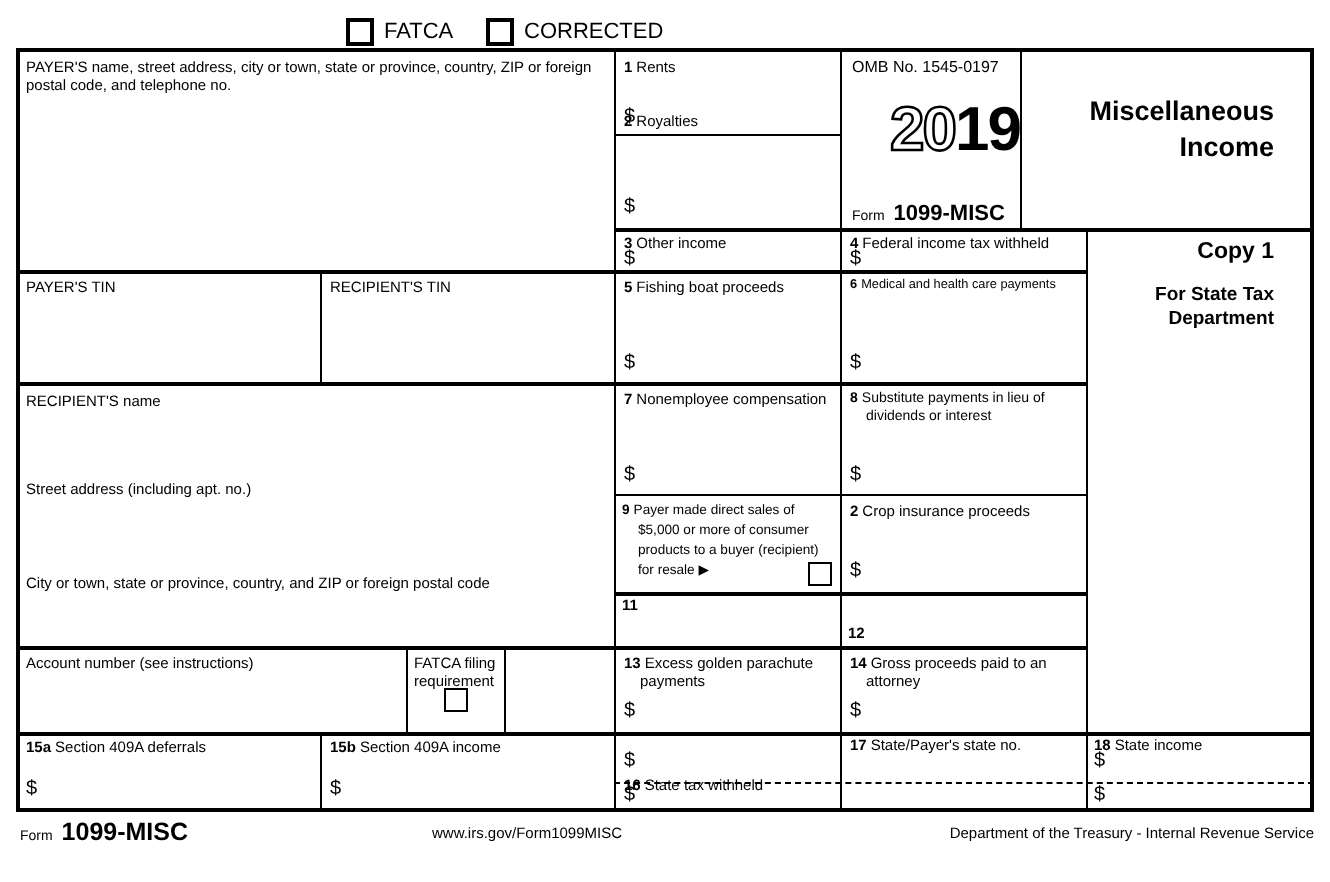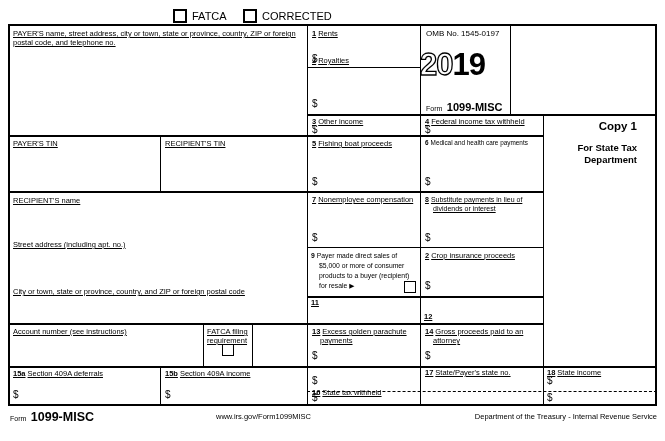--- a/index.html
+++ b/index.html
@@ -1,21 +1,21 @@
 <!DOCTYPE html>
 <html><head>
 <meta charset="utf-8">
 <style>
   html,body{margin:0;padding:0;background:#fff;}
   .form{position:relative;width:665px;height:441px;background:#ffffff;
         font-family:"Liberation Sans","DejaVu Sans",sans-serif;color:#000;overflow:hidden;}
   .hl,.vl{position:absolute;background:#000;}
   .dash{position:absolute;border-top:1px dashed #000;height:0;background:none;}
   .t{position:absolute;white-space:nowrap;}
-  .lab{font-size:7.5px;line-height:9px;text-decoration:underline;}
+  .lab{font-size:7.5px;line-height:9px;}
   .wrap{white-space:normal;}
   .num{font-weight:bold;margin-right:2px;}
   .hang{white-space:normal;padding-left:8px;text-indent:-8px;}
   .dollar{font-size:10px;line-height:10px;}
   .cb{position:absolute;border:2px solid #000;background:#fff;box-sizing:border-box;}
   .cbs{position:absolute;border:1.5px solid #000;background:#fff;box-sizing:border-box;}
   .cklabel{font-size:11px;line-height:14px;}
   .outline{color:#fff;-webkit-text-stroke:1.3px #000;}
   .year{font-size:31px;font-weight:bold;letter-spacing:-1px;line-height:31px;}
   .rt{text-align:right;}
@@ -83,40 +83,44 @@
 
   <div class="t hang" style="left:311px;top:251px;width:92px;font-size:6.8px;line-height:10px"><span class="num">9</span><span>Payer made direct sales of $5,000 or more of consumer products to a buyer (recipient) for resale ▶</span></div>
   <div class="cbs" style="left:404px;top:281px;width:12px;height:12px"></div>
 
   <div class="t lab" style="left:311px;top:298px"><span class="num">11</span><span></span></div>
 
   <div class="t lab hang" style="left:312px;top:327px;width:95px"><span class="num">13</span><span>Excess golden parachute payments</span></div>
   <div class="t dollar" style="left:312px;top:351px">$</div>
 
   <div class="t" style="left:426px;top:29px;font-size:8px">OMB No. 1545-0197</div>
-  <div class="t year" style="left:420px;top:49px;width:90px;text-align:left"><span class="outline">20</span><span>19</span></div>
+  <div class="t year" style="left:420px;top:49px;width:90px;text-align:right"><span class="outline">20</span><span>19</span></div>
   <div class="t" style="left:426px;top:97px"><span style="font-size:7px">Form</span> <b style="font-size:11px">1099-MISC</b></div>
 
   <div class="t lab" style="left:425px;top:117px"><span class="num">4</span><span>Federal income tax withheld</span></div>
   <div class="t dollar" style="left:425px;top:125px">$</div>
 
   <div class="t" style="left:425px;top:139px;font-size:6.4px"><span class="num">6</span><span>Medical and health care payments</span></div>
   <div class="t dollar" style="left:425px;top:177px">$</div>
 
   <div class="t lab hang" style="left:425px;top:195px;width:112px;font-size:7px"><span class="num">8</span><span>Substitute payments in lieu of dividends or interest</span></div>
   <div class="t dollar" style="left:425px;top:233px">$</div>
 
   <div class="t lab" style="left:425px;top:251px"><span class="num">2</span><span>Crop insurance proceeds</span></div>
   <div class="t dollar" style="left:425px;top:281px">$</div>
 
   <div class="t lab" style="left:424px;top:312px"><span class="num">12</span><span></span></div>
 
   <div class="t lab hang" style="left:425px;top:327px;width:100px"><span class="num">14</span><span>Gross proceeds paid to an attorney</span></div>
   <div class="t dollar" style="left:425px;top:351px">$</div>
 
+  <div class="t rt" style="right:28px;top:47px;font-size:13.5px;font-weight:bold;line-height:18px">
+    <div>Miscellaneous</div>
+    <div>Income</div>
+  </div>
   <div class="t rt" style="right:28px;top:120px;font-size:11.5px;font-weight:bold">Copy 1</div>
   <div class="t rt" style="right:28px;top:142px;font-size:9.5px;font-weight:bold;line-height:12px">
     <div>For State Tax</div>
     <div>Department</div>
   </div>
 
   <div class="t lab" style="left:13px;top:369px"><span class="num">15a</span><span>Section 409A deferrals</span></div>
   <div class="t dollar" style="left:13px;top:390px">$</div>
 
   <div class="t lab" style="left:165px;top:369px"><span class="num">15b</span><span>Section 409A income</span></div>

